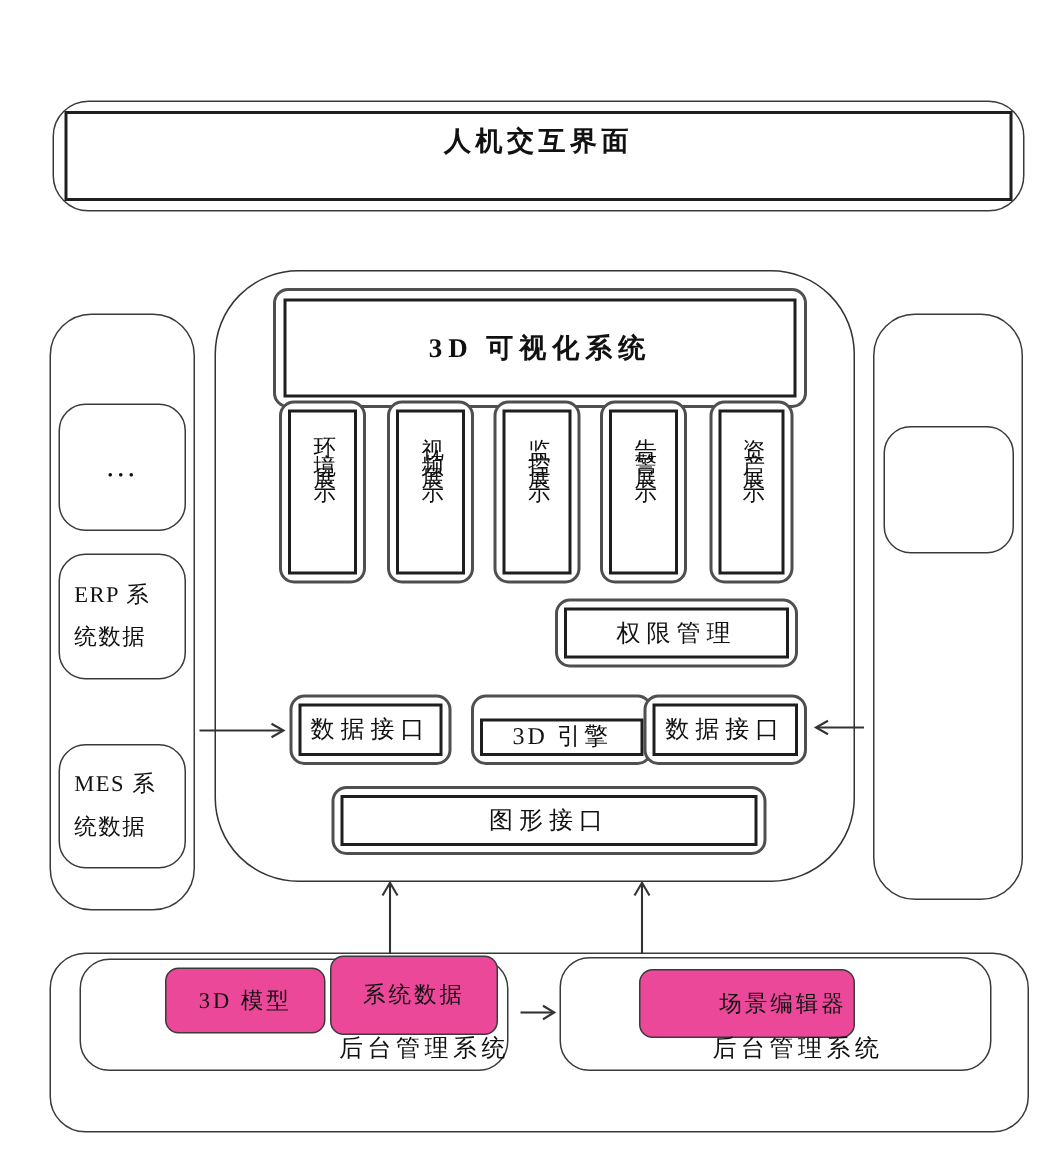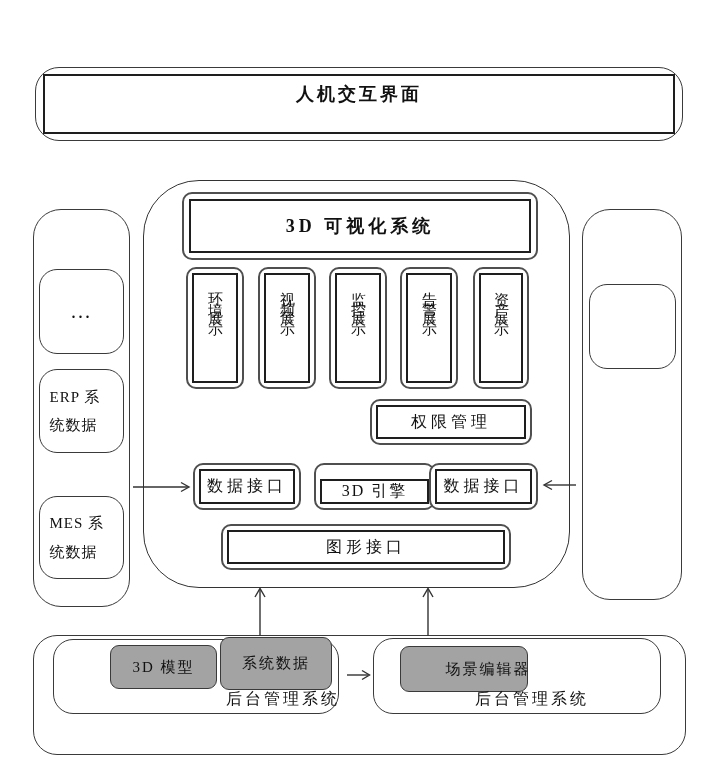--- a/index.html
+++ b/index.html
@@ -25,39 +25,39 @@
   .lbl-sm { font-size:15px; letter-spacing:2px; white-space:nowrap; }
 
   
   .hmi { left:35px; top:67px; width:648px; height:74px; border:1.5px solid #3a3a3a; border-radius:24px; background:#fff; padding:6px 7px; display:flex; }
   .hmi .din { flex:1; border:2px solid #1e1e1e; display:flex; align-items:center; justify-content:center; padding-bottom:20px; }
   .hmi-title { font-size:18px; font-weight:700; letter-spacing:3px; }
 
   
   .mid { left:143px; top:180px; width:427px; height:408px; border:1.6px solid #333; border-radius:56px; background:#fff; }
 
-  .viz-title { left:38px; top:11px; width:356px; height:68px; padding:5px; }
+  .viz-title { left:38px; top:11px; width:356px; height:80px; padding:5px; }
   .viz-title > .din { border-width:2px; }
   .viz-title-text { font-size:18px; font-weight:600; letter-spacing:4px; }
 
   .panel { top:86px; width:58px; height:122px; padding:4px; }
   .panel > .din { align-items:flex-start; justify-content:center; padding-top:5px; }
   .vt { writing-mode:vertical-rl; text-orientation:upright; font-size:15px; letter-spacing:10px; }
 
   .h46 { height:46px; }
   .h47 { height:47px; }
 
   
   .stack-child { border:1.5px solid #3a3a3a; border-radius:18px; background:#fff; display:flex; align-items:center; justify-content:center; }
   .wrap-txt { font-size:15px; letter-spacing:1px; line-height:1.9; word-break:break-all; text-align:left; }
 
   
   .backend { left:33px; top:635px; width:653px; height:120px; border:1.5px solid #3a3a3a; border-radius:24px; background:#fff; }
   .bgroup { border:1.5px solid #3a3a3a; border-radius:20px; background:#fff; }
-  .bchild { border:1.5px solid #3a3a3a; border-radius:9px; background:#a3a3a3; display:flex; align-items:center; justify-content:center; }
+  .bchild { border:1.5px solid #3a3a3a; border-radius:9px; background:#ec4899; display:flex; align-items:center; justify-content:center; }
   .bgroup-label { position:absolute; bottom:3px; text-align:right; font-size:16px; letter-spacing:3px; white-space:nowrap; }
 
   svg.overlay { position:absolute; left:0; top:0; pointer-events:none; }
   svg.overlay line, svg.overlay polyline { stroke:#333; stroke-width:1.4; fill:none; }
 </style>
 </head>
 <body>
 
 <div class="page">
 
@@ -152,21 +152,21 @@
       <div class="abs bchild" style="left:56px;top:5px;width:107px;height:44px;">
         <span class="lbl-sm">3D 模型</span>
       </div>
       <div class="abs bchild" style="left:166px;top:-3px;width:112px;height:53px;">
         <span class="lbl-sm">系统数据</span>
       </div>
       <div class="bgroup-label" style="left:0;width:286px;">后台管理系统</div>
     </div>
 
     <div class="abs bgroup" style="left:339px;top:2px;width:288px;height:76px;">
-      <div class="abs bchild" style="left:26px;top:7px;width:128px;height:46px;padding-left:48px;">
+      <div class="abs bchild" style="left:52px;top:7px;width:144px;height:46px;padding-left:48px;">
         <span class="lbl-sm">场景编辑器</span>
       </div>
       <div class="bgroup-label" style="left:0;width:215px;">后台管理系统</div>
     </div>
   </div>
 
   <svg class="overlay" width="707" height="769" viewBox="0 0 707 769">
     <g>
       <line x1="133" y1="487" x2="188" y2="487"></line>
       <polyline points="181,482.5 189,487 181,491.5"></polyline>

